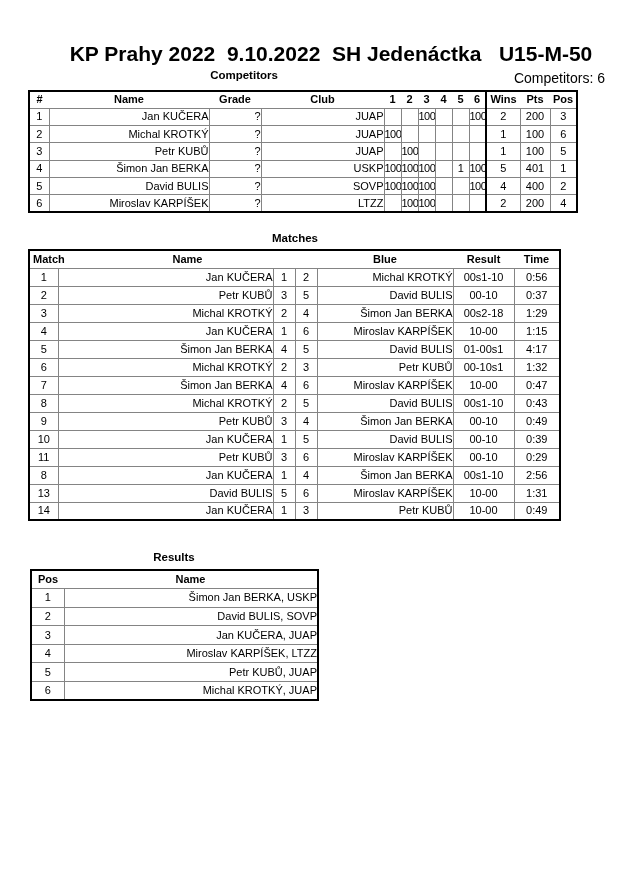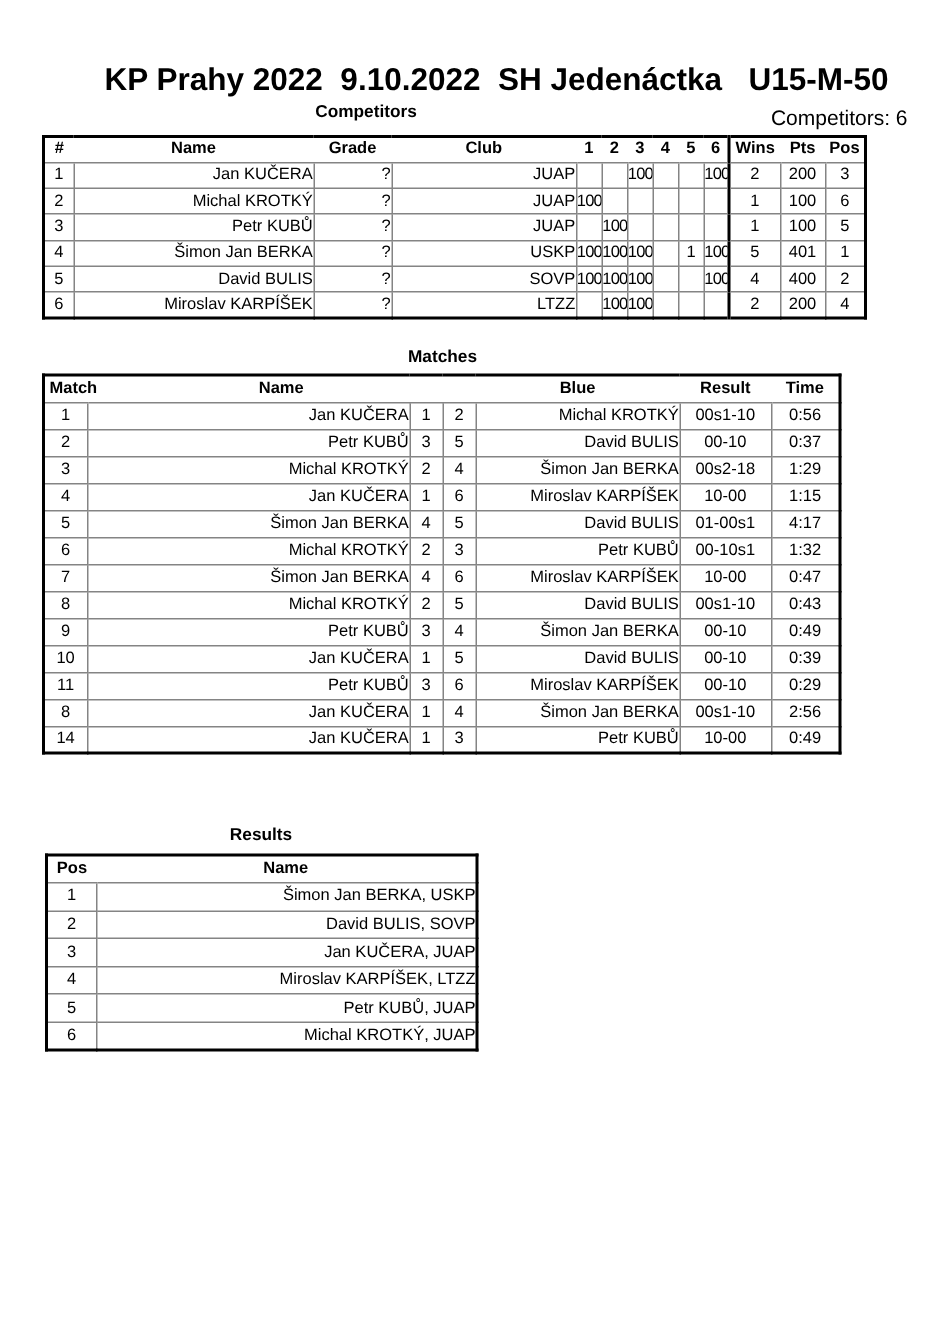--- a/index.html
+++ b/index.html
@@ -300,20 +300,29 @@
       <tr>
         <td class="ctr">8</td>
         <td class="left">Jan KUČERA</td>
         <td class="ctr">1</td>
         <td class="ctr">4</td>
         <td class="left">Šimon Jan BERKA</td>
         <td class="ctr">00s1-10</td>
         <td class="ctr">2:56</td>
       </tr>
       <tr>
+        <td class="ctr">13</td>
+        <td class="left">David BULIS</td>
+        <td class="ctr">5</td>
+        <td class="ctr">6</td>
+        <td class="left">Miroslav KARPÍŠEK</td>
+        <td class="ctr">10-00</td>
+        <td class="ctr">1:31</td>
+      </tr>
+      <tr>
         <td class="ctr">14</td>
         <td class="left">Jan KUČERA</td>
         <td class="ctr">1</td>
         <td class="ctr">3</td>
         <td class="left">Petr KUBŮ</td>
         <td class="ctr">10-00</td>
         <td class="ctr">0:49</td>
       </tr>
     </tbody>
 </table>

